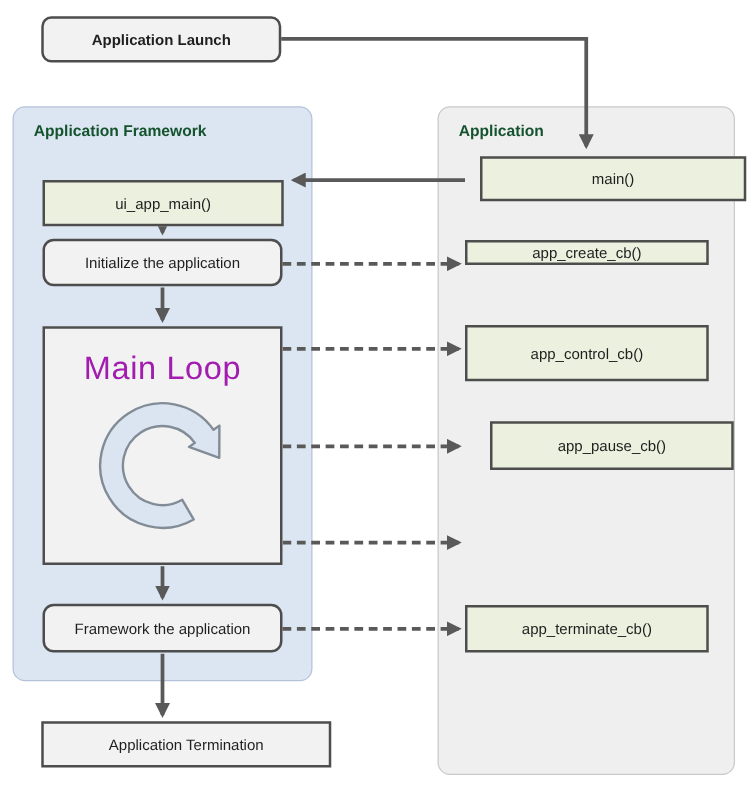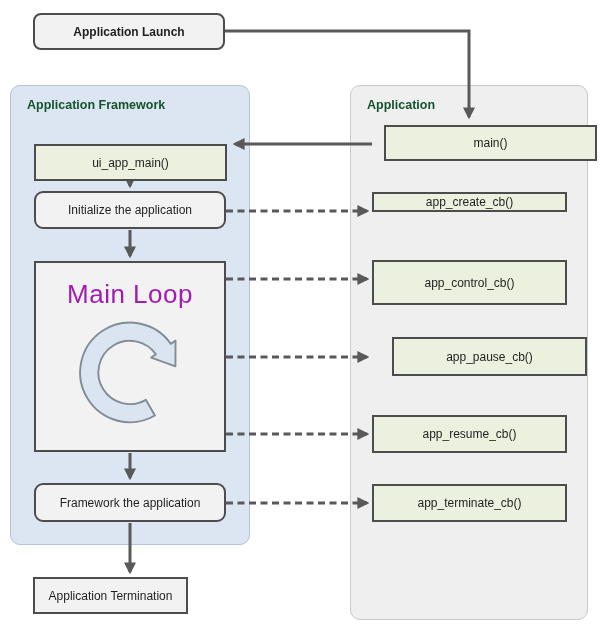--- a/index.html
+++ b/index.html
@@ -51,21 +51,21 @@
   .rounded{border-radius:9px;}
   .green{background:var(--callback-box-bg);}
   #launch      {left:33px;  top:13px;  width:192px; height:37px; border-radius:8px;font-weight:bold;}
   #ui-app-main {left:34px;  top:144px; width:193px; height:37px;}
   #initialize  {left:34px;  top:191px; width:192px; height:38px;}
   #main-loop   {left:34px;  top:261px; width:192px; height:191px;
                 flex-direction:column;justify-content:flex-start;}
   .main-loop-label{margin-top:16px;font-size:26px;color:#a21caf;letter-spacing:0.5px;}
   .main-loop-icon{position:absolute;left:50%;top:50px;transform:translateX(-50%);}
   #terminate   {left:34px;  top:483px; width:192px; height:39px;}
-  #termination {left:33px;  top:577px; width:155px; height:37px; border-radius:0;}
+  #termination {left:33px;  top:577px; width:232px; height:37px; border-radius:0;}
   #main-fn     {left:372px; top:125px; width:213px; height:36px;margin-left:12px;}
   #create-cb   {left:372px; top:192px; width:195px; height:20px;}
   #control-cb  {left:372px; top:260px; width:195px; height:45px;}
   #pause-cb    {left:372px; top:337px; width:195px; height:39px;margin-left:20px;}
   #resume-cb   {left:372px; top:415px; width:195px; height:38px;}
   #terminate-cb{left:372px; top:484px; width:195px; height:38px;text-align:center;}
   .solid{stroke:var(--arrow);stroke-width:3;fill:none;}
   .dashed{stroke:var(--arrow);stroke-width:3;fill:none;stroke-dasharray:7 4.5;}
 </style>
 </head>
@@ -123,16 +123,15 @@
                Z" fill="var(--loop-icon-fill)" stroke="var(--loop-icon-stroke)" stroke-width="2" stroke-linejoin="round"></path>
     </svg>
   </div>
 
   <div class="node rounded" id="terminate">Framework the application</div>
 
   <div class="node green" id="main-fn">main()</div>
   <div class="node green" id="create-cb">app_create_cb()</div>
   <div class="node green" id="control-cb">app_control_cb()</div>
   <div class="node green" id="pause-cb">app_pause_cb()</div>
-  <div class="node green" id="resume-cb">app_resume_cb()</div>
   <div class="node green" id="terminate-cb">app_terminate_cb()</div>
 
 </div>
 
 </body></html>

